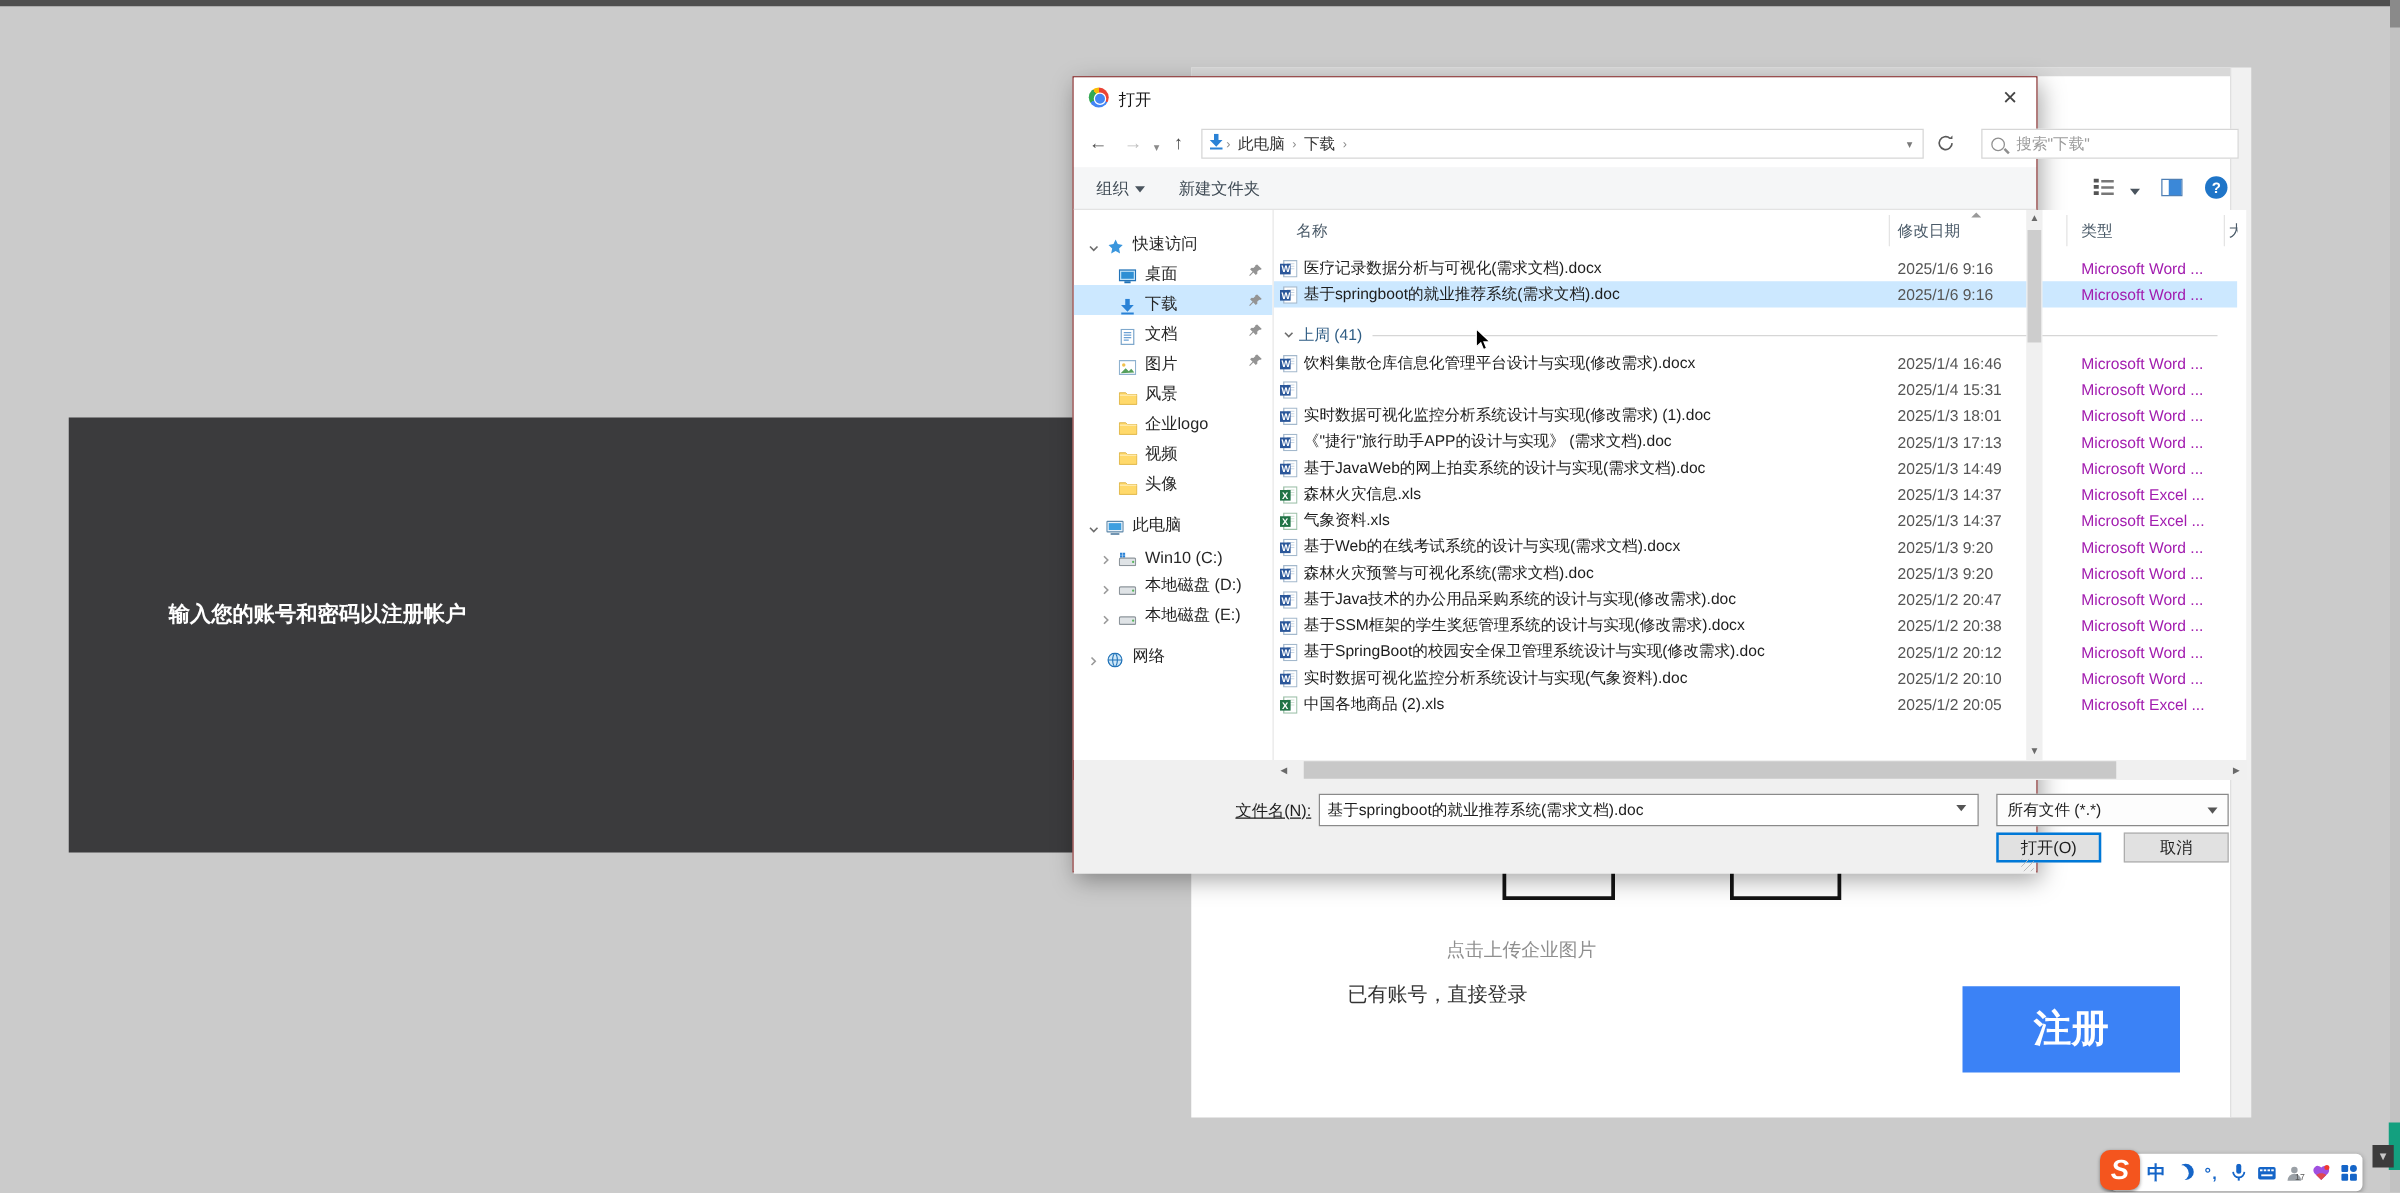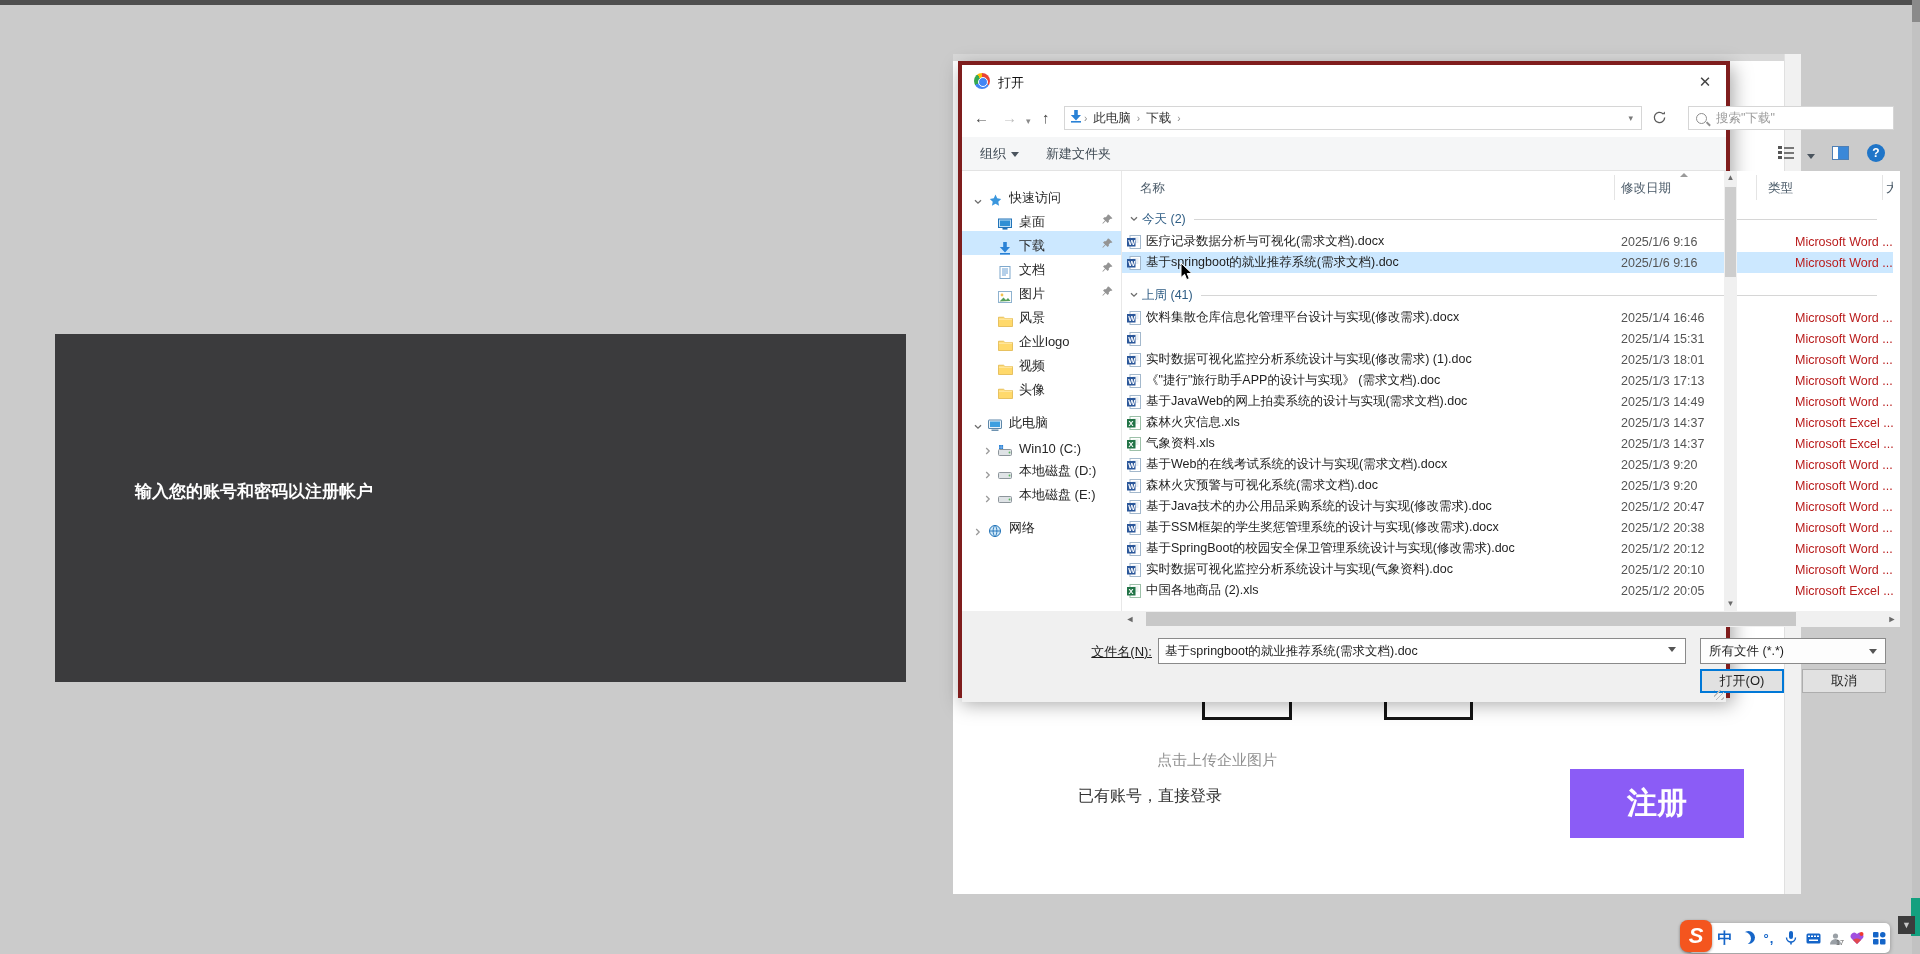--- a/index.html
+++ b/index.html
@@ -20,21 +20,21 @@
   .page-top{position:absolute;left:0;top:0;width:100%;height:7px;background:#d8d8d8;}
   .page-sb{left:1784px;top:54px;width:16px;height:840px;background:#f1f1f1;border-left:1px solid #e0e0e0;}
   .upl-box{top:694px;height:20px;background:#fff;border:3px solid #141414;}
   .upl1{left:1202px;width:84px;}
   .upl2{left:1384px;width:83px;}
   .upl-hint{left:1157px;top:751px;font-size:15px;color:#8f8f8f;}
   .login-hint{left:1078px;top:786px;font-size:16px;color:#333;}
   .reg-btn{left:1570px;top:769px;width:174px;height:69px;color:#fff;font-size:30px;font-weight:bold;
            display:flex;align-items:center;justify-content:center;border:none;cursor:pointer;}
   
-  .dlg{left:958px;top:61px;width:772px;height:637px;background:#f0f0f0;border:4px solid #7f1d1d;
+  .dlg{left:858px;top:61px;width:772px;height:637px;background:#f0f0f0;border:1px solid #7f1d1d;
        box-shadow:3px 6px 18px rgba(0,0,0,.35);box-sizing:border-box;}
   .dlg *{box-sizing:border-box;}
   .titlebar{position:absolute;left:0;top:0;width:100%;height:34px;background:#fff;}
   .chrome-ico{position:absolute;left:12px;top:8px;width:16px;height:16px;border-radius:50%;
       background:conic-gradient(#ea4335 0 33%,#4285f4 33% 66%,#34a853 66% 90%,#fbbc05 90% 100%);}
   .chrome-ico::after{content:"";position:absolute;left:4px;top:4px;width:8px;height:8px;border-radius:50%;
       background:#4285f4;border:1.5px solid #fff;}
   .dlg-title{position:absolute;left:36px;top:9px;font-size:13px;color:#111;}
   .close-btn{position:absolute;right:6px;top:4px;width:30px;height:26px;font-size:15px;color:#444;
       text-align:center;line-height:26px;cursor:pointer;}
@@ -87,21 +87,21 @@
   .fgroup{position:relative;height:24px;display:flex;align-items:center;cursor:pointer;}
   .fgroup.gap{margin-top:10px;align-items:center;}
   .fgroup .chev{width:16px;margin-left:4px;flex:none;display:flex;justify-content:center;}
   .glabel{font-size:12.5px;color:#2f5d84;white-space:nowrap;padding-right:8px;}
   .gline2{height:1px;background:#d6d6d6;flex-grow:1;margin-right:16px;}
   .frow{position:relative;height:21px;display:flex;align-items:center;font-size:12.5px;cursor:pointer;}
   .frow.sel{background:#cce8ff;}
   .frow .icw{width:17px;margin-left:3px;flex:none;display:flex;justify-content:center;margin-right:4px;}
   .fname{white-space:nowrap;overflow:hidden;width:470px;color:#1d1d1d;}
   .fdate{position:absolute;left:499px;color:#555;white-space:nowrap;}
-  .ftype{position:absolute;left:646px;color:#b91c1c;white-space:nowrap;overflow:hidden;width:112px;margin-left:27px;}
+  .ftype{position:absolute;left:646px;color:#a21caf;white-space:nowrap;overflow:hidden;width:112px;}
   
   .vsb{position:absolute;left:925px;top:106px;width:13px;height:440px;background:#f0f0f0;}
   .vsb .thumb{position:absolute;left:1px;top:16px;width:11px;height:90px;background:#cdcdcd;}
   .vsb .arr{position:absolute;left:0;width:13px;height:14px;font-size:8px;color:#6a6a6a;text-align:center;line-height:14px;}
   .hsb{position:absolute;left:160px;top:546px;width:778px;height:16px;background:#f0f0f0;}
   .hsb .thumb{position:absolute;left:24px;top:1px;width:650px;height:14px;background:#c8c8c8;}
   .hsb .arr{position:absolute;top:0;width:16px;height:16px;font-size:9px;color:#6a6a6a;text-align:center;line-height:16px;}
   
   .dfoot{position:absolute;left:0;top:562px;width:100%;height:75px;background:#f0f0f0;}
   .fn-label{position:absolute;left:40px;top:16px;width:150px;text-align:right;font-size:13px;color:#1d1d1d;text-decoration:underline;}
@@ -144,21 +144,21 @@
     <div class="page-top"></div>
   </div>
   <div class="abs page-sb"></div>
   <div class="abs reg-left">
     <div class="reg-left-text">输入您的账号和密码以注册帐户</div>
   </div>
   <div class="abs upl-box upl1"></div>
   <div class="abs upl-box upl2"></div>
   <div class="abs upl-hint">点击上传企业图片</div>
   <div class="abs login-hint">已有账号，直接登录</div>
-  <button class="abs reg-btn" id="reg-btn" style="background: #8b5cf6;">注册</button>
+  <button class="abs reg-btn" id="reg-btn" style="background: #3b82f6; margin-top: 20px;">注册</button>
 
   <div class="abs dlg">
     <div class="titlebar">
       <span class="chrome-ico"></span>
       <span class="dlg-title">打开</span>
       <span class="close-btn">✕</span>
     </div>
 
     <div class="navbar">
       <span class="nav-ico" style="left:12px;color:#4a4a4a;">←</span>
@@ -401,29 +401,20 @@
           <span class="h" style="left:18px;">名称</span>
           <span class="h" style="left:499px;">修改日期</span>
           <span class="h" style="left:646px;">类型</span>
           <span class="h" style="left:764px;width:12px;overflow:hidden;white-space:nowrap;">大小</span>
           <span class="sortcaret"></span>
           <span class="sep" style="left:492px;"></span>
           <span class="sep" style="left:634px;"></span>
           <span class="sep" style="left:760px;"></span>
         </div>
         <div id="file-rows">
-            <div class="fgroup">
-              <span class="chev">
-                <svg width="10" height="10" viewBox="0 0 10 10">
-                  <path d="M2 3.2l3 3 3-3" fill="none" stroke="#6d6d6d" stroke-width="1.3"></path>
-                </svg>
-              </span>
-              <span class="glabel">今天 (2)</span>
-              <span class="gline2"></span>
-            </div>
             <div class="frow">
               <span class="icw">
                 <svg width="14" height="14" viewBox="0 0 14 14">
                   <rect x="3" y=".5" width="10.5" height="13" fill="#fff" stroke="#a3b8cc"></rect>
                   <path d="M5.5 3h6M5.5 5h6M5.5 7h6" stroke="#c8d6e4" stroke-width=".8"></path>
                   <rect x="0" y="3" width="8.5" height="8.5" fill="#2b579a"></rect>
                   <text x="1.3" y="9.9" font-size="7.5" font-weight="bold" fill="#fff">W</text>
                 </svg>
               </span>
               <span class="fname">医疗记录数据分析与可视化(需求文档).docx</span>

